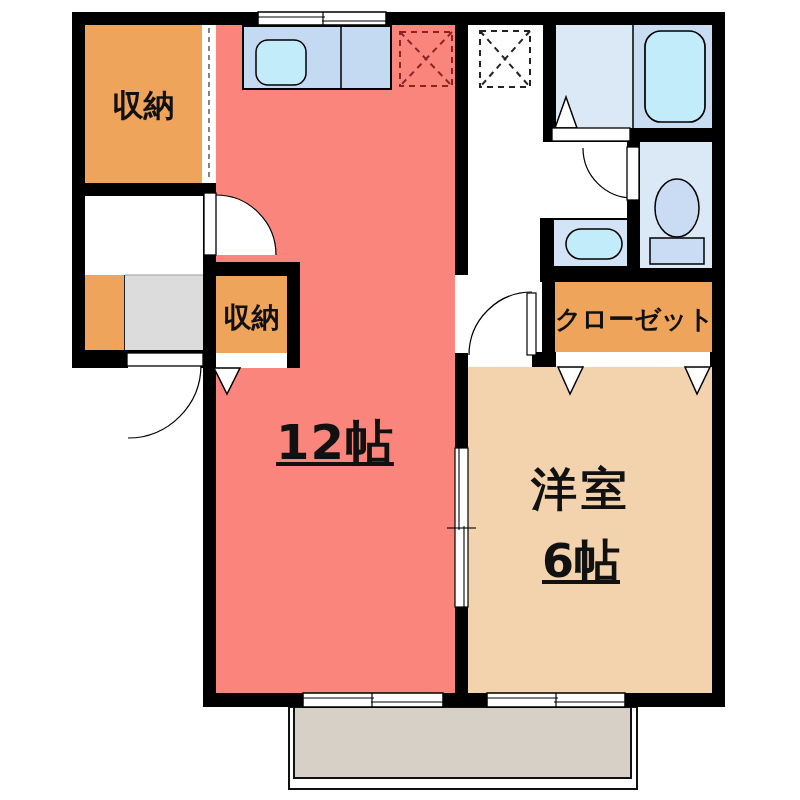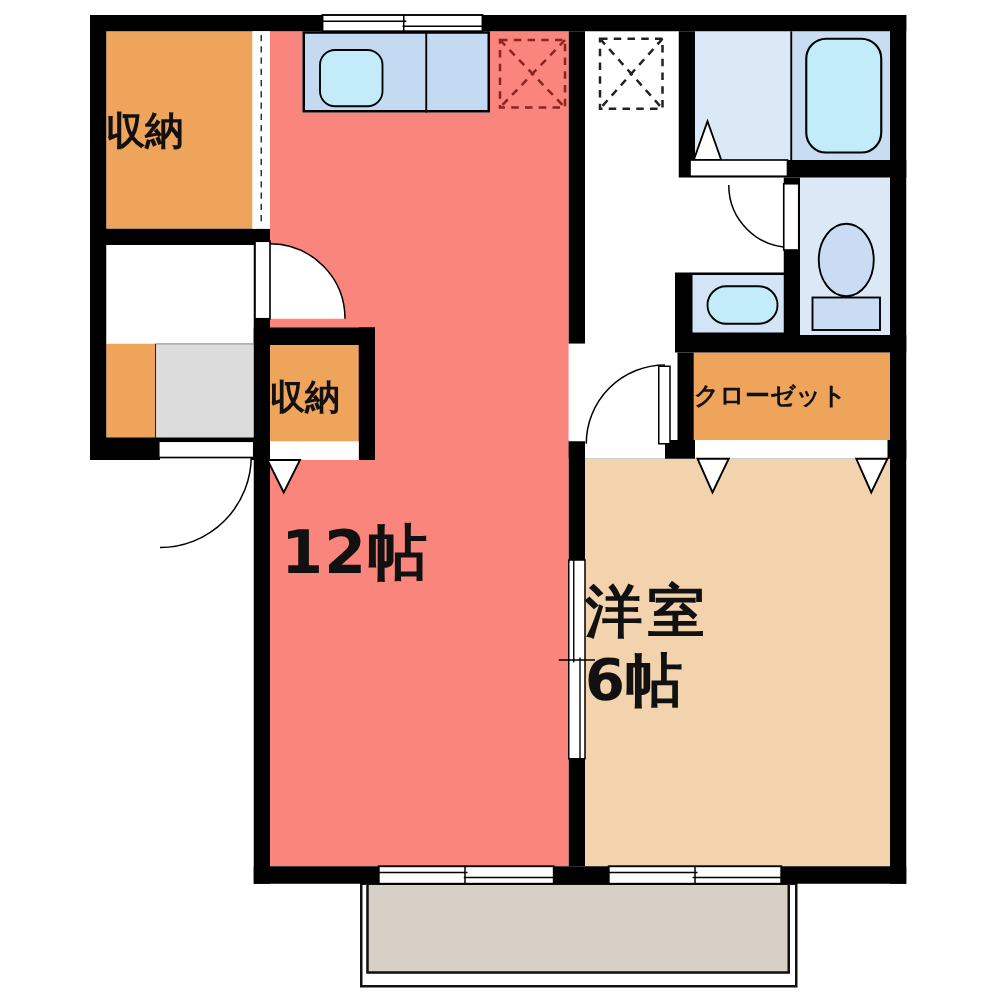--- a/index.html
+++ b/index.html
@@ -15,32 +15,32 @@
   .r-genkan{background:var(--c-entrance,#dcdcdc);}
   .r-white{background:#fff;}
   .r-blue{background:var(--c-room-blue,#dbe9f7);}
   .r-tubzone{background:var(--c-tub-zone,#c8dcf2);}
   .r-basin{background:var(--c-basin-blue,#d2e4f6);border:2px solid #000;}
   .r-kitchen{background:var(--c-counter-blue,#c3daf2);border:2px solid #000;}
   .r-closet{background:var(--c-storage,#efa45c);}
   .balcony-outer{position:absolute;border:2px solid #111;background:#fff;}
   .balcony-inner{position:absolute;border:2px solid #111;background:var(--c-balcony,#d6d0c6);}
   svg.overlay{position:absolute;left:0;top:0;width:800px;height:800px;pointer-events:none;}
-  .lbl{position:absolute;color:#111;font-weight:bold;text-align:left;
+  .lbl{position:absolute;color:#111;font-weight:bold;text-align:center;
        white-space:nowrap;line-height:1.1;}
   .lbl-storage1{left:85px;top:88px;width:117px;font-size:31px;}
   .lbl-genkan{left:125px;top:299px;width:78px;font-size:31px;}
   .lbl-storage2{left:216px;top:303px;width:71px;font-size:28px;}
   .lbl-ldk{left:225px;top:404px;width:220px;}
   .lbl-ldk .l1{font-size:50px;letter-spacing:6px;}
-  .lbl-ldk .l2{font-size:48px;margin-top:12px;letter-spacing:1px;}
+  .lbl-ldk .l2{font-size:48px;margin-top:12px;letter-spacing:1px;text-decoration:underline;}
   .lbl-western{left:468px;top:464px;width:226px;}
   .lbl-western .l1{font-size:46px;letter-spacing:4px;}
-  .lbl-western .l2{font-size:46px;margin-top:4px;}
-  .lbl-closet{left:555px;top:305px;width:157px;font-size:20px;}
+  .lbl-western .l2{font-size:46px;margin-top:21px;text-decoration:underline;}
+  .lbl-closet{left:555px;top:305px;width:157px;font-size:26px;}
   .lbl-balcony{left:294px;top:723px;width:338px;font-size:30px;letter-spacing:3px;}
 </style>
 </head>
 <body>
 
 <div class="plan">
 
   <div class="room r-storage" style="left:85px;top:25px;width:117px;height:158px;"></div>
   <div class="room r-white" style="left:85px;top:196px;width:118px;height:79px;"></div>
   <div class="room r-storage" style="left:85px;top:275px;width:40px;height:78px;border-right:1.5px solid #222;"></div>

